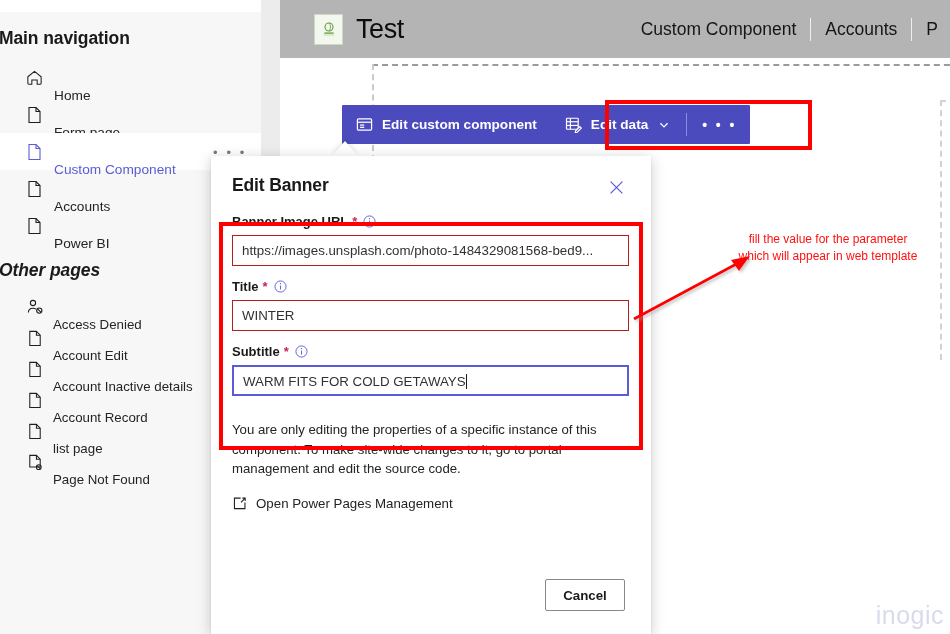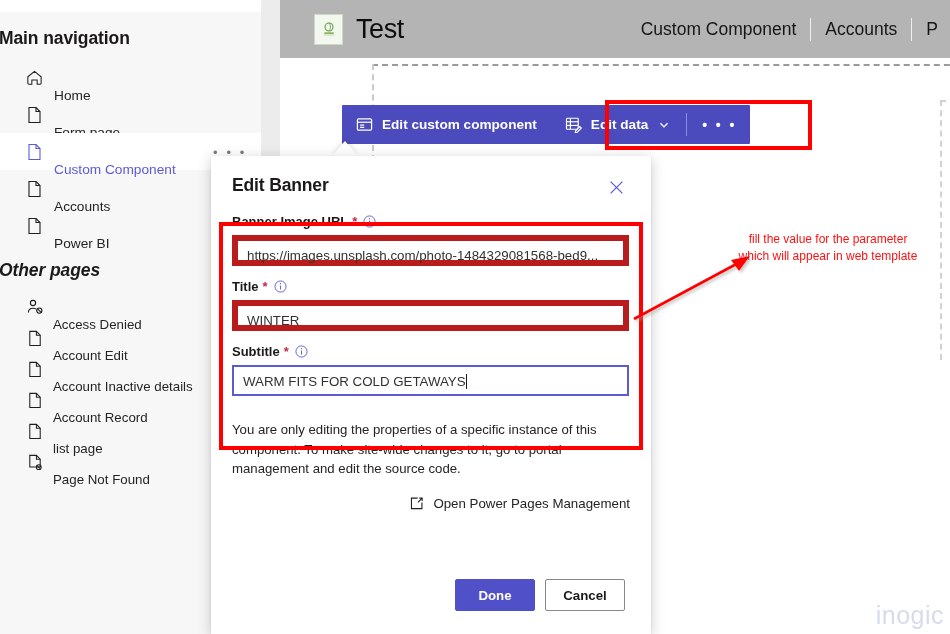--- a/index.html
+++ b/index.html
@@ -148,40 +148,40 @@
   .dlg-body{padding:0 21px;}
   .field{margin-bottom:13px;}
   .field-label{
     font-size:13px;font-weight:600;color:#1b1a19;margin-bottom:6px;
     display:flex;align-items:center;
   }
   .req-star{color:#c7254e;margin-left:4px;font-weight:600;}
   .info-ico{margin-left:6px;display:inline-flex;align-items:center;color:#5b5bd6;}
   .txtinput{
     width:397px;height:31px;box-sizing:border-box;
-    border:6px solid #b91c1c;background:#fff;
+    border:1px solid #b91c1c;background:#fff;
     font-size:13.3px;color:#323130;padding:0 9px;
     font-family:"Liberation Sans", sans-serif;line-height:29px;
     display:block;
   }
   .txtinput.focused{border:2px solid #5b5bd6;}
   .caret-bar{
     display:inline-block;width:1px;height:15px;background:#1b1a19;
     vertical-align:-3px;margin-left:0px;
   }
   .redbox-fields{
     position:absolute;left:219px;top:222px;width:424px;height:228px;
     border:4px solid #ff0000;box-sizing:border-box;pointer-events:none;
   }
   .helper{
     font-size:13.2px;color:#252423;line-height:19.5px;
     margin-top:24px;width:400px;
   }
   .mgmt-link{
-    display:flex;align-items:center;margin-top:17px;font-size:13.3px;color:#252423;justify-content:flex-end;
+    display:flex;align-items:center;margin-top:17px;font-size:13.3px;color:#252423;
   }
   .mgmt-link .lk-ico{margin-right:9px;display:flex;align-items:center;}
   .dlg-actions{
     position:absolute;left:0;right:0;bottom:23px;
     display:flex;justify-content:flex-end;padding-right:26px;
   }
   .btn{
     height:32px;min-width:80px;padding:0 16px;box-sizing:border-box;
     font-size:13.3px;font-weight:600;font-family:"Liberation Sans", sans-serif;
     display:flex;align-items:center;justify-content:center;border-radius:2px;
@@ -457,21 +457,20 @@
             <path d="M9.2 2.3H2.6v11.2h11.2V7"></path>
             <path d="M11 2.3h3v3"></path>
               <path d="M14 2.3 9.6 6.7"></path>
           </svg>
         </span>
         <span>Open Power Pages Management</span>
       </div>
     </div>
 
     <div class="dlg-actions">
-      <div class="btn btn-primary">Done</div>
       <div class="btn btn-secondary">Cancel</div>
     </div>
   </div>
 
   <div class="redbox-fields"></div>
 
   <div class="annot-text">
     <div>fill the value for the parameter</div>
     <div>which will appear in web template</div>
   </div>

